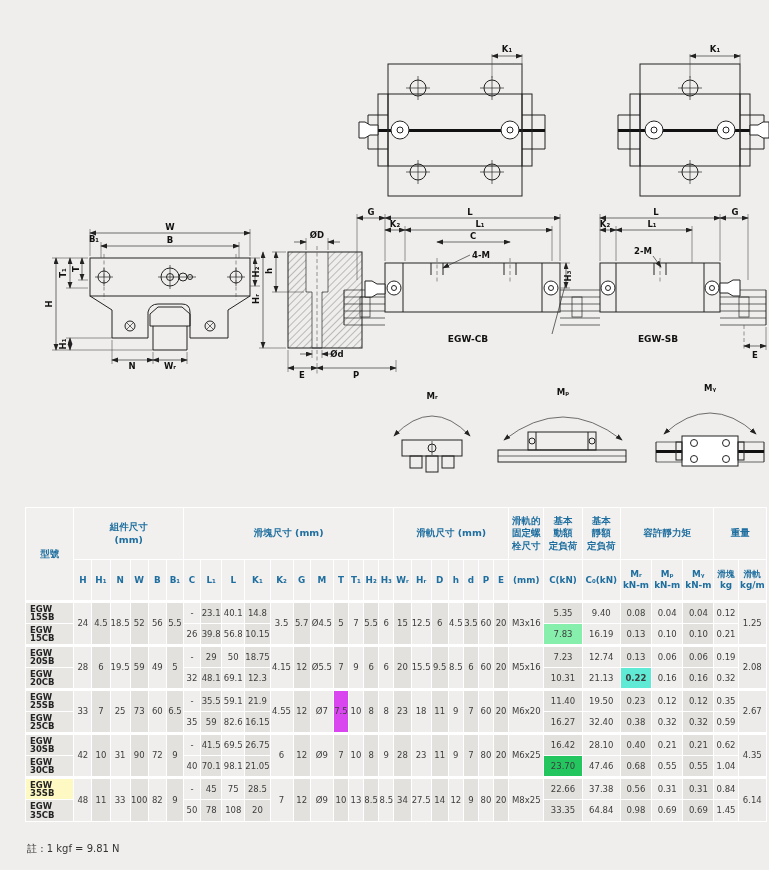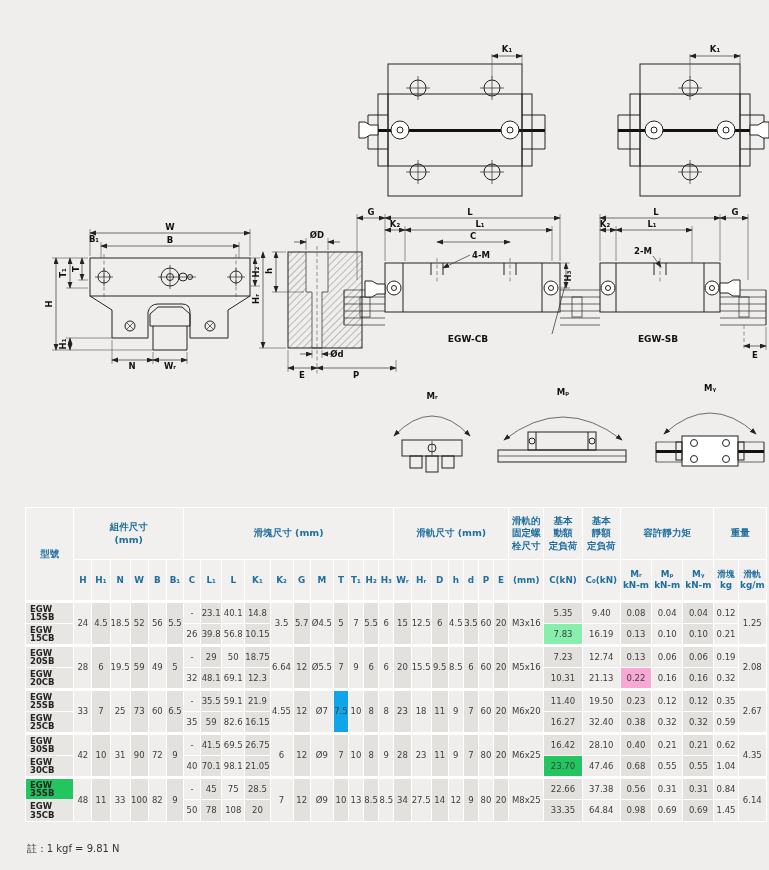--- a/index.html
+++ b/index.html
@@ -472,21 +472,21 @@
             <td rowspan="2" style="background: rgb(239, 238, 236);">28</td>
             <td rowspan="2" style="background: rgb(226, 225, 222);">6</td>
             <td rowspan="2" style="background: rgb(239, 238, 236);">19.5</td>
             <td rowspan="2" style="background: rgb(226, 225, 222);">59</td>
             <td rowspan="2" style="background: rgb(239, 238, 236);">49</td>
             <td rowspan="2" style="background: rgb(226, 225, 222);">5</td>
             <td style="background: rgb(239, 238, 236);">-</td>
             <td style="background: rgb(226, 225, 222);">29</td>
             <td style="background: rgb(239, 238, 236);">50</td>
             <td style="background: rgb(226, 225, 222);">18.75</td>
-            <td rowspan="2" style="background: rgb(239, 238, 236);">6.64</td>
+            <td rowspan="2" style="background: rgb(239, 238, 236);">4.15</td>
             <td rowspan="2" style="background: rgb(226, 225, 222);">12</td>
             <td rowspan="2" style="background: rgb(239, 238, 236);">Ø5.5</td>
             <td rowspan="2" style="background: rgb(226, 225, 222);">7</td>
             <td rowspan="2" style="background: rgb(239, 238, 236);">9</td>
             <td rowspan="2" style="background: rgb(226, 225, 222);">6</td>
             <td rowspan="2" style="background: rgb(239, 238, 236);">6</td>
             <td rowspan="2" style="background: rgb(226, 225, 222);">20</td>
             <td rowspan="2" style="background: rgb(239, 238, 236);">15.5</td>
             <td rowspan="2" style="background: rgb(226, 225, 222);">9.5</td>
             <td rowspan="2" style="background: rgb(239, 238, 236);">8.5</td>
@@ -503,41 +503,41 @@
             <td rowspan="2" style="background: rgb(236, 235, 233);">2.08</td>
           </tr>
           <tr>
             <td class="model" style="background: rgb(231, 230, 227);">EGW 20CB</td>
             <td style="background: rgb(239, 238, 236);">32</td>
             <td style="background: rgb(226, 225, 222);">48.1</td>
             <td style="background: rgb(239, 238, 236);">69.1</td>
             <td style="background: rgb(226, 225, 222);">12.3</td>
             <td style="background: rgb(226, 225, 222);">10.31</td>
             <td style="background: rgb(239, 238, 236);">21.13</td>
-            <td style="background: #f9a8d4;">0.22</td>
+            <td style="background: #5eead4; font-weight: bold;">0.22</td>
             <td style="background: rgb(239, 238, 236);">0.16</td>
             <td style="background: rgb(226, 225, 222);">0.16</td>
             <td style="background: rgb(239, 238, 236);">0.32</td>
           </tr>
           <tr class="gs">
             <td class="model" style="background: rgb(231, 230, 227);">EGW 25SB</td>
             <td rowspan="2" style="background: rgb(239, 238, 236);">33</td>
             <td rowspan="2" style="background: rgb(226, 225, 222);">7</td>
             <td rowspan="2" style="background: rgb(239, 238, 236);">25</td>
             <td rowspan="2" style="background: rgb(226, 225, 222);">73</td>
             <td rowspan="2" style="background: rgb(239, 238, 236);">60</td>
             <td rowspan="2" style="background: rgb(226, 225, 222);">6.5</td>
             <td style="background: rgb(239, 238, 236);">-</td>
             <td style="background: rgb(226, 225, 222);">35.5</td>
             <td style="background: rgb(239, 238, 236);">59.1</td>
             <td style="background: rgb(226, 225, 222);">21.9</td>
             <td rowspan="2" style="background: rgb(239, 238, 236);">4.55</td>
             <td rowspan="2" style="background: rgb(226, 225, 222);">12</td>
             <td rowspan="2" style="background: rgb(239, 238, 236);">Ø7</td>
-            <td rowspan="2" style="background: #0ea5e9;">7.5</td>
+            <td rowspan="2" style="background: #d946ef;">7.5</td>
             <td rowspan="2" style="background: rgb(239, 238, 236);">10</td>
             <td rowspan="2" style="background: rgb(226, 225, 222);">8</td>
             <td rowspan="2" style="background: rgb(239, 238, 236);">8</td>
             <td rowspan="2" style="background: rgb(226, 225, 222);">23</td>
             <td rowspan="2" style="background: rgb(239, 238, 236);">18</td>
             <td rowspan="2" style="background: rgb(226, 225, 222);">11</td>
             <td rowspan="2" style="background: rgb(239, 238, 236);">9</td>
             <td rowspan="2" style="background: rgb(226, 225, 222);">7</td>
             <td rowspan="2" style="background: rgb(239, 238, 236);">60</td>
             <td rowspan="2" style="background: rgb(226, 225, 222);">20</td>
@@ -605,21 +605,21 @@
             <td style="background: rgb(239, 238, 236);">98.1</td>
             <td style="background: rgb(226, 225, 222);">21.05</td>
             <td style="background: #22c55e;">23.70</td>
             <td style="background: rgb(239, 238, 236);">47.46</td>
             <td style="background: rgb(226, 225, 222);">0.68</td>
             <td style="background: rgb(239, 238, 236);">0.55</td>
             <td style="background: rgb(226, 225, 222);">0.55</td>
             <td style="background: rgb(239, 238, 236);">1.04</td>
           </tr>
           <tr class="gs">
-            <td class="model" style="background: #22c55e;">EGW 35SB</td>
+            <td class="model" style="background: #fef9c3;">EGW 35SB</td>
             <td rowspan="2" style="background: rgb(239, 238, 236);">48</td>
             <td rowspan="2" style="background: rgb(226, 225, 222);">11</td>
             <td rowspan="2" style="background: rgb(239, 238, 236);">33</td>
             <td rowspan="2" style="background: rgb(226, 225, 222);">100</td>
             <td rowspan="2" style="background: rgb(239, 238, 236); text-align: center;">82</td>
             <td rowspan="2" style="background: rgb(226, 225, 222);">9</td>
             <td style="background: rgb(239, 238, 236);">-</td>
             <td style="background: rgb(226, 225, 222);">45</td>
             <td style="background: rgb(239, 238, 236);">75</td>
             <td style="background: rgb(226, 225, 222);">28.5</td>

